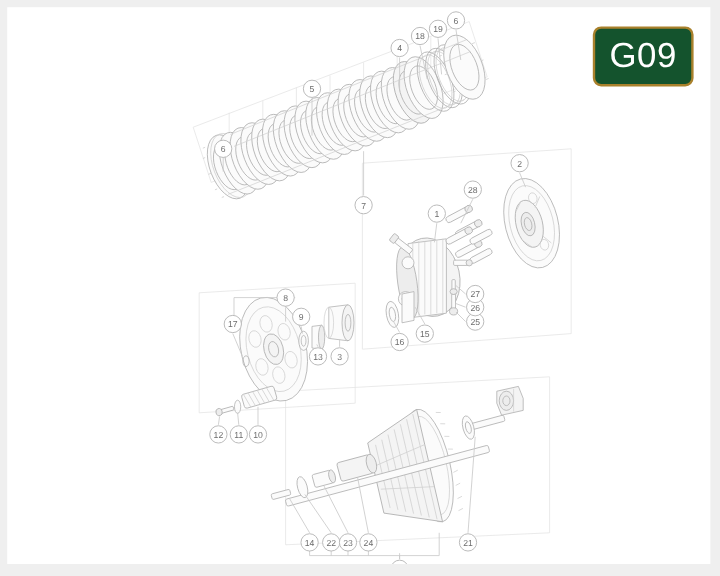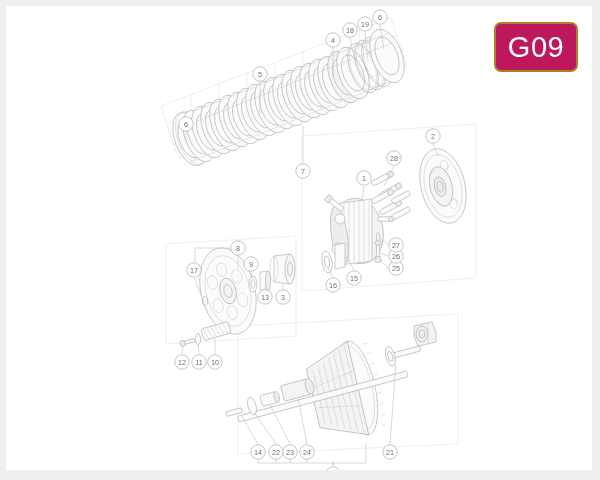--- a/index.html
+++ b/index.html
@@ -34,21 +34,21 @@
     width: 586px;
     height: 464px;
     display: block;
   }
   #part-badge {
     position: absolute;
     right: 14px;
     top: 16px;
     width: 84px;
     height: 50px;
-    background: #be185d;
+    background: #14532d;
     border: 2px solid #a9812c;
     border-radius: 7px;
     box-sizing: border-box;
     display: flex;
     align-items: center;
     justify-content: center;
     z-index: 20;
   }
   #part-badge-label {
     color: #ffffff;

